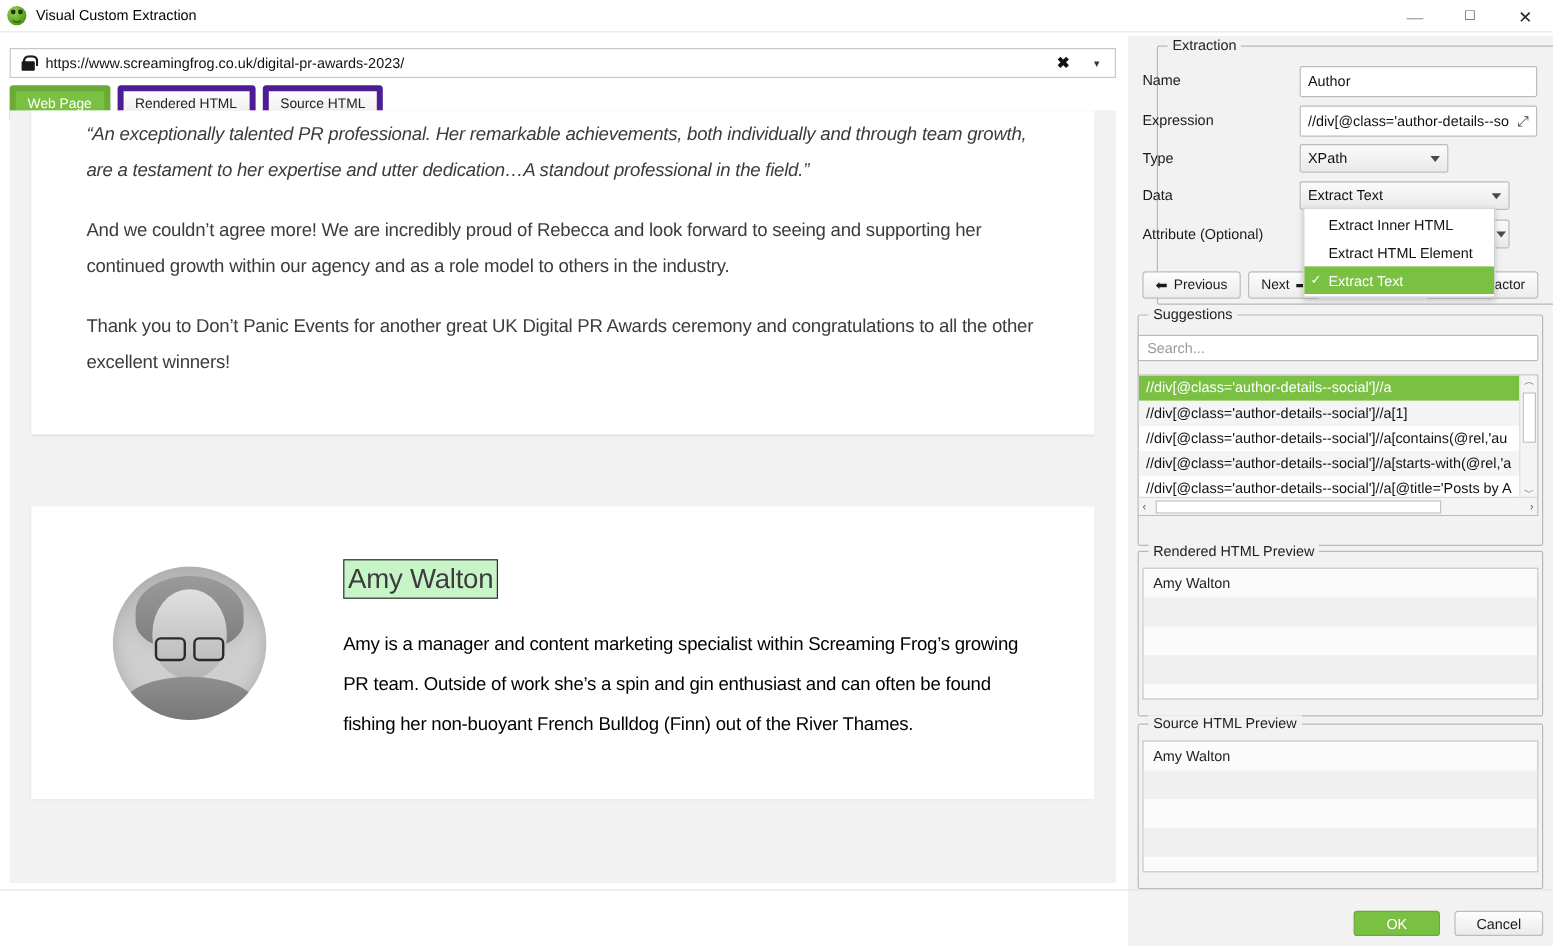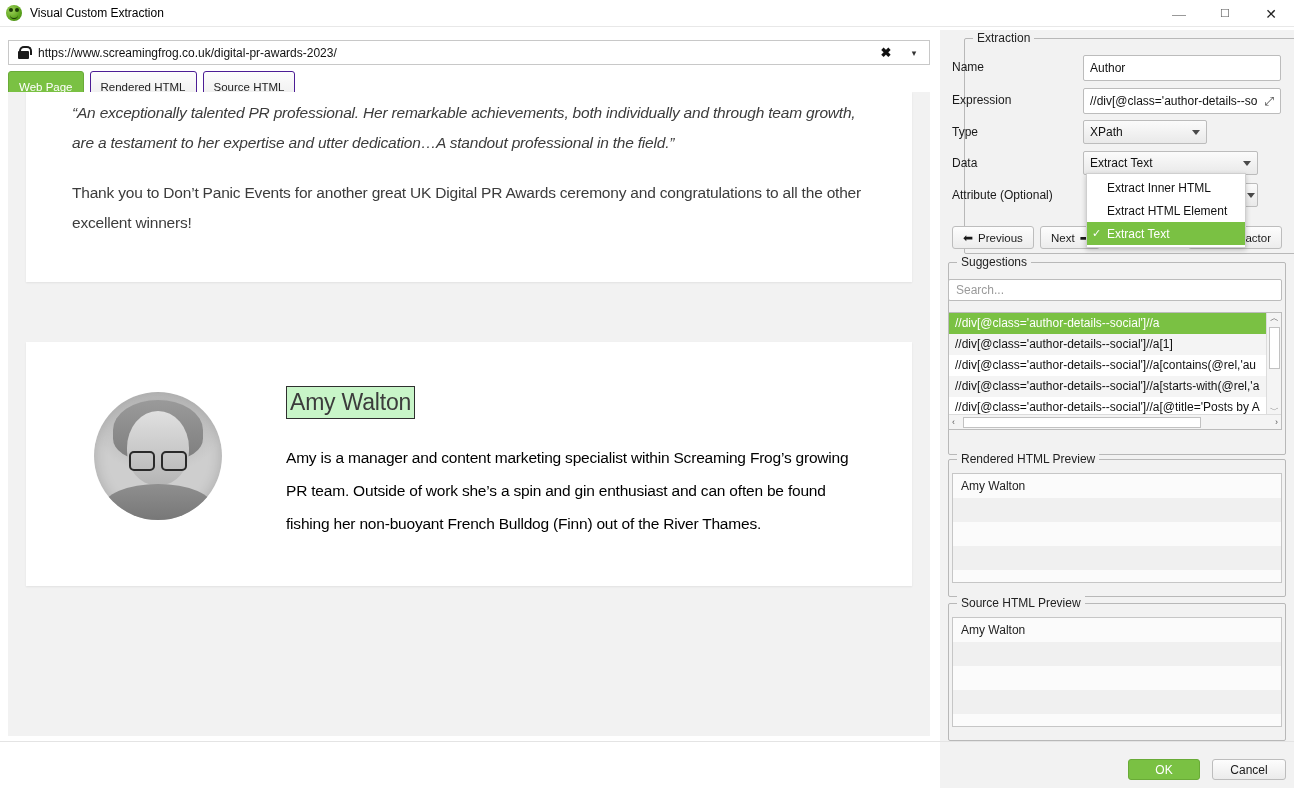--- a/index.html
+++ b/index.html
@@ -67,21 +67,21 @@
     width: 26px; text-align: center; color: #111; font-size: 13px; font-weight: bold; cursor: pointer;
   }
   #addr-drop {
     width: 30px; text-align: center; font-size: 9px; color: #333; cursor: pointer;
   }
 
   
   #tabrow { position: absolute; left: 8px; top: 71px; display: flex; gap: 6px; }
   .tabbtn {
     height: 31px; padding: 0 10px; font-size: 11.5px;
-    border: 1px solid #4c1d95; border-radius: 3px;
+    border: 5px solid #4c1d95; border-radius: 3px;
     background: linear-gradient(#fdfdfd, #ececec);
     color: #222; display: flex; align-items: center; cursor: pointer;
   }
   .tabbtn.active {
     background: #7ac143; border-color: #6aab38; color: #ffffff;
   }
 
   
   #viewport {
     position: absolute; left: 8px; top: 92px;
@@ -298,20 +298,21 @@
 
 <div id="tabrow">
   <div class="tabbtn active">Web Page</div>
   <div class="tabbtn">Rendered HTML</div>
   <div class="tabbtn">Source HTML</div>
 </div>
 
 <div id="viewport">
   <div class="page-card" id="card1">
     <div class="p quote">“An exceptionally talented PR professional. Her remarkable achievements, both individually and through team growth, are a testament to her expertise and utter dedication…A standout professional in the field.”</div>
+    <div class="p">And we couldn’t agree more! We are incredibly proud of Rebecca and look forward to seeing and supporting her continued growth within our agency and as a role model to others in the industry.</div>
     <div class="p">Thank you to Don’t Panic Events for another great UK Digital PR Awards ceremony and congratulations to all the other excellent winners!</div>
   </div>
   <div id="gap1"></div>
   <div class="page-card" id="card2">
     <div id="avatar">
       <div class="hair"></div>
       <div class="face"></div>
       <div class="glasses"></div>
       <div class="shoulders"></div>
     </div>

